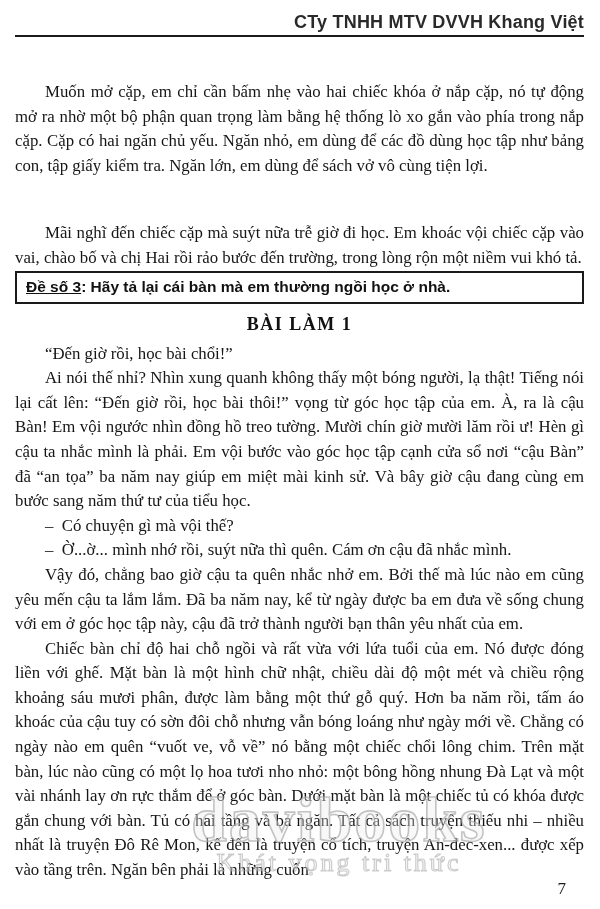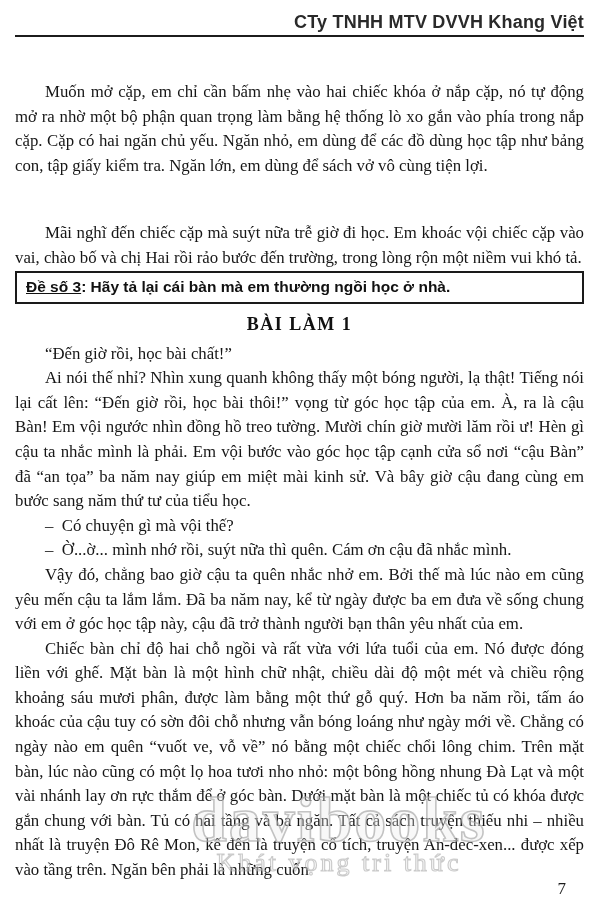--- a/index.html
+++ b/index.html
@@ -114,21 +114,21 @@
     <p>Mãi nghĩ đến chiếc cặp mà suýt nữa trễ giờ đi học. Em khoác vội chiếc cặp vào vai, chào bố và chị Hai rồi rảo bước đến trường, trong lòng rộn một niềm vui khó tả.</p>
   </div>
 
   <div class="exercise-box">
     <span class="exercise-label">Đề số 3</span><span>: Hãy tả lại cái bàn mà em thường ngồi học ở nhà.</span>
   </div>
 
   <div class="essay-heading">BÀI LÀM 1</div>
 
   <div class="body-text essay-text" style="margin-top:0;">
-    <p class="quote-line first">“Đến giờ rồi, học bài chất!”</p>
+    <p class="quote-line first">“Đến giờ rồi, học bài chổi!”</p>
     <p>Ai nói thế nhỉ? Nhìn xung quanh không thấy một bóng người, lạ thật! Tiếng nói lại cất lên: “Đến giờ rồi, học bài thôi!” vọng từ góc học tập của em. À, ra là cậu Bàn! Em vội ngước nhìn đồng hồ treo tường. Mười chín giờ mười lăm rồi ư! Hèn gì cậu ta nhắc mình là phải. Em vội bước vào góc học tập cạnh cửa sổ nơi “cậu Bàn” đã “an tọa” ba năm nay giúp em miệt mài kinh sử. Và bây giờ cậu đang cùng em bước sang năm thứ tư của tiểu học.</p>
     <p class="quote-line">–&nbsp;&nbsp;Có chuyện gì mà vội thế?</p>
     <p class="quote-line">–&nbsp;&nbsp;Ờ...ờ... mình nhớ rồi, suýt nữa thì quên. Cám ơn cậu đã nhắc mình.</p>
     <p>Vậy đó, chẳng bao giờ cậu ta quên nhắc nhở em. Bởi thế mà lúc nào em cũng yêu mến cậu ta lắm lắm. Đã ba năm nay, kể từ ngày được ba em đưa về sống chung với em ở góc học tập này, cậu đã trở thành người bạn thân yêu nhất của em.</p>
     <p>Chiếc bàn chỉ độ hai chỗ ngồi và rất vừa với lứa tuổi của em. Nó được đóng liền với ghế. Mặt bàn là một hình chữ nhật, chiều dài độ một mét và chiều rộng khoảng sáu mươi phân, được làm bằng một thứ gỗ quý. Hơn ba năm rồi, tấm áo khoác của cậu tuy có sờn đôi chỗ nhưng vẫn bóng loáng như ngày mới về. Chẳng có ngày nào em quên “vuốt ve, vỗ về” nó bằng một chiếc chổi lông chim. Trên mặt bàn, lúc nào cũng có một lọ hoa tươi nho nhỏ: một bông hồng nhung Đà Lạt và một vài nhánh lay ơn rực thắm để ở góc bàn. Dưới mặt bàn là một chiếc tủ có khóa được gắn chung với bàn. Tủ có hai tầng và ba ngăn. Tất cả sách truyện thiếu nhi – nhiều nhất là truyện Đô Rê Mon, kế đến là truyện cổ tích, truyện An-đec-xen... được xếp vào tầng trên. Ngăn bên phải là những cuốn</p>
   </div>
 
 </div>
 
 <div class="watermark">

